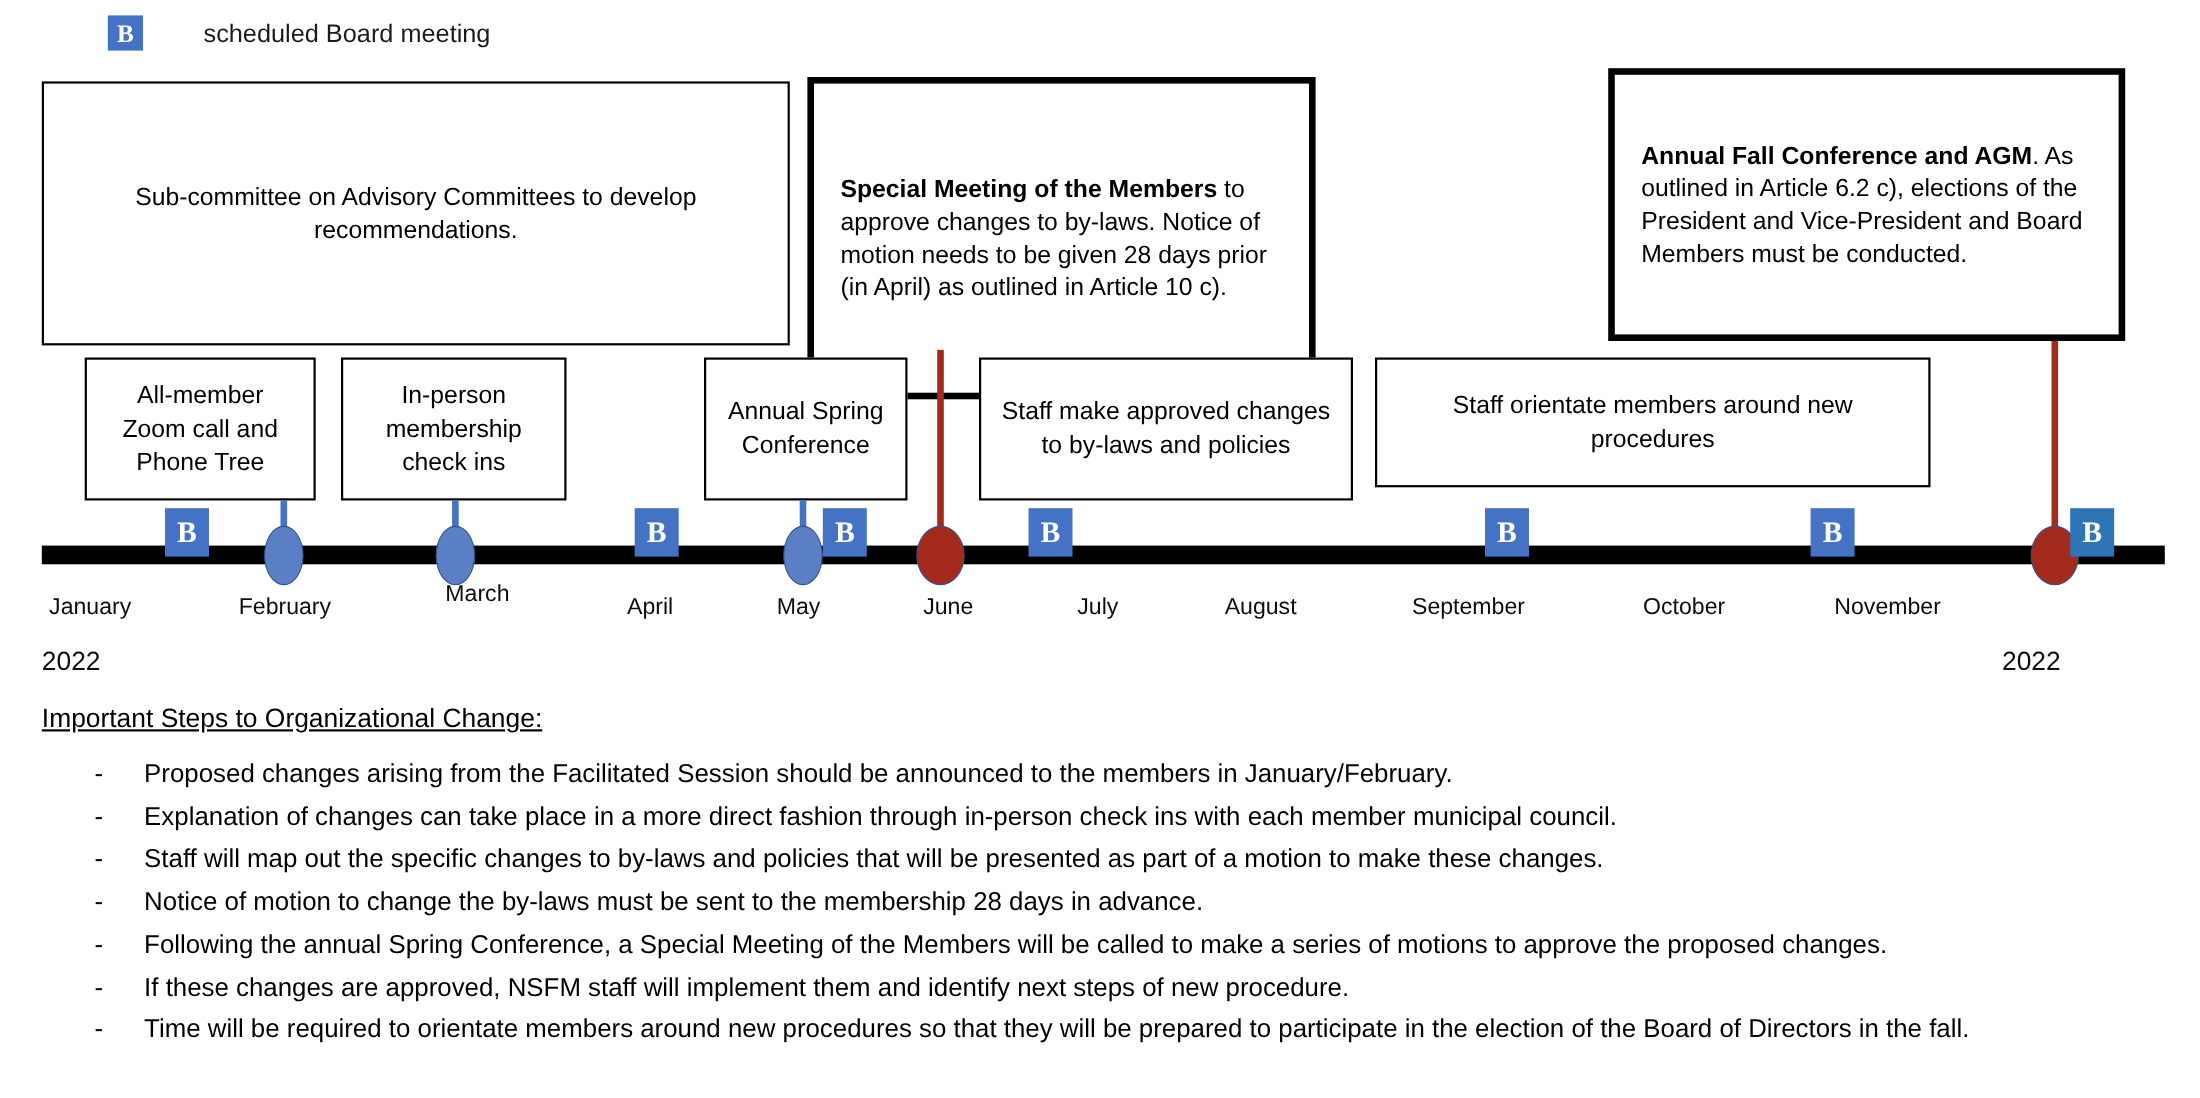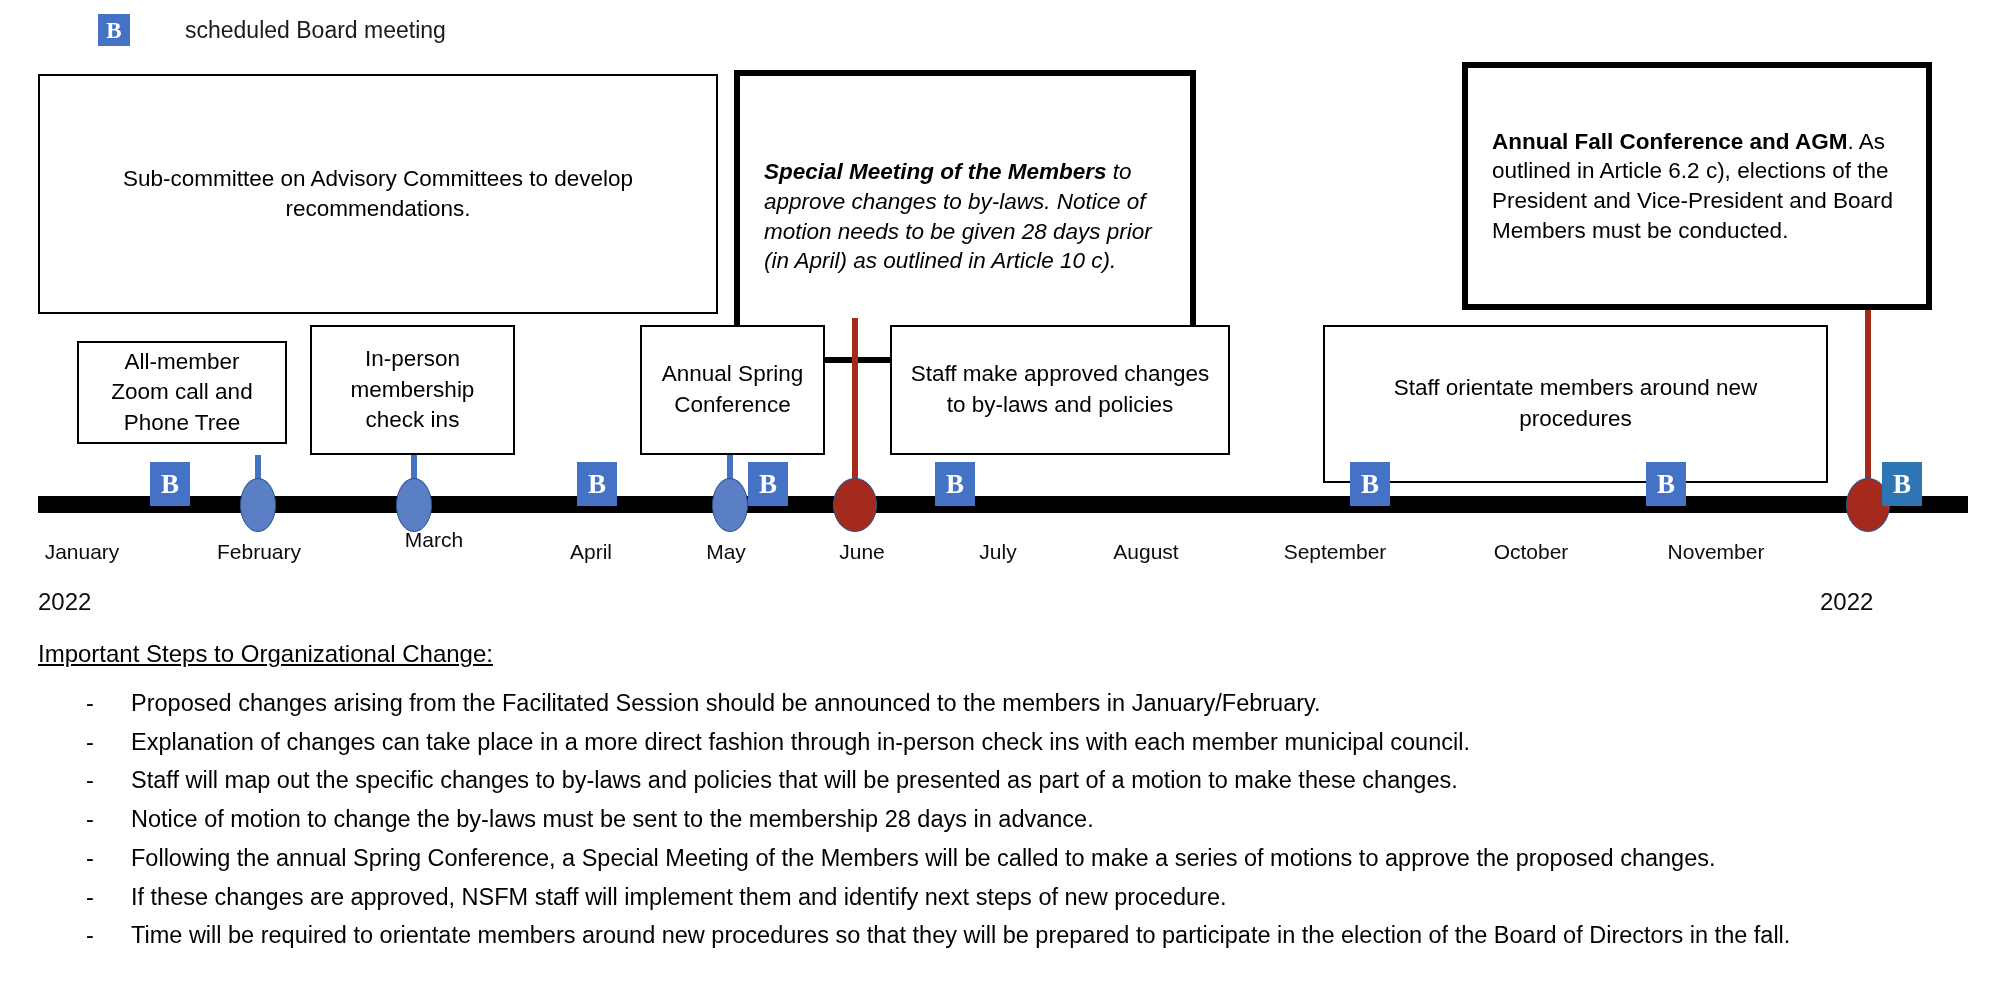--- a/index.html
+++ b/index.html
@@ -73,45 +73,45 @@
     line-height: 1.32;
   }
   .callout p + p { margin-top: 1.05em; }
   .center-text p { text-align: center; }
   .left-text  p { text-align: left; }
   .callout b { font-weight: bold; }
 
   #box-research { left: 38px;  top: 74px;  width: 680px; height: 240px; }
   #box-research .callout-inner { padding: 0 42px; }
 
-  #box-special  { left: 734px; top: 70px;  width: 462px; height: 293px; font-style: italic; }
+  #box-special  { left: 734px; top: 70px;  width: 462px; height: 293px; }
   #box-special .callout-inner { padding: 0 24px; }
 
   #box-agm      { left: 1462px; top: 62px; width: 470px; height: 248px; }
   #box-agm .callout-inner { padding: 0 24px; }
 
   
   .tbox {
     position: absolute;
     background: #ffffff;
     border: 2.5px solid #000000;
     box-sizing: border-box;
     display: flex;
     align-items: center;
     justify-content: center;
     text-align: center;
     font-size: 22.5px;
     line-height: 1.36;
     padding: 6px 14px;
   }
-  #tbox-zoom    { left: 77px;   top: 341px; width: 210px; height: 103px; }
+  #tbox-zoom    { left: 77px;   top: 325px; width: 210px; height: 130px; }
   #tbox-inperson{ left: 310px;  top: 325px; width: 205px; height: 130px; }
   #tbox-spring  { left: 640px;  top: 325px; width: 185px; height: 130px; }
   #tbox-approved{ left: 890px;  top: 325px; width: 340px; height: 130px; }
-  #tbox-orient  { left: 1323px; top: 325px; width: 505px; height: 158px; }
+  #tbox-orient  { left: 1250px; top: 325px; width: 505px; height: 118px; }
 
   
   #axis {
     position: absolute;
     left: 38px;
     top: 496px;
     width: 1930px;
     height: 17px;
     background: #000000;
   }

